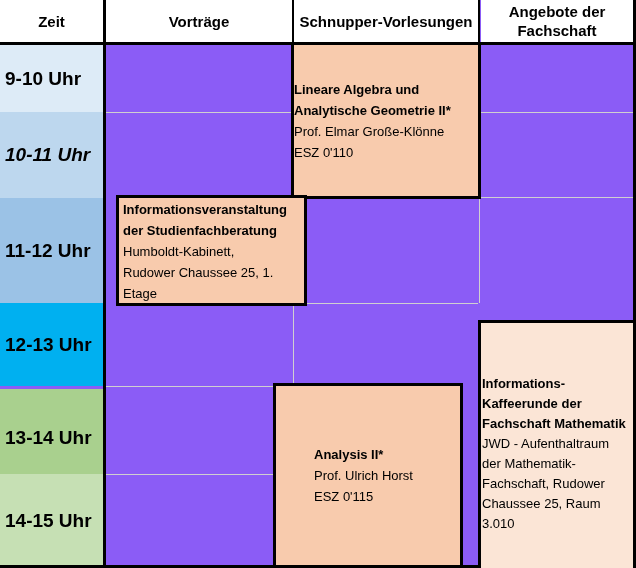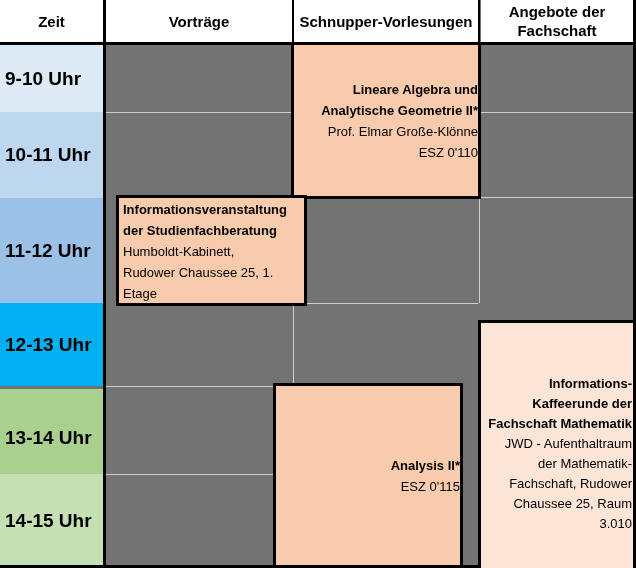--- a/index.html
+++ b/index.html
@@ -1,17 +1,17 @@
 <!DOCTYPE html>
 <html><head>
 <meta charset="utf-8">
 <style>
   html,body{margin:0;padding:0;background:#fff;}
   .wrap{
-    position:relative;width:636px;height:568px;background:#737373;
+    position:relative;width:636px;height:568px;background:#8b5cf6;
     font-family:"Liberation Sans",sans-serif;color:#000;overflow:hidden;
   }
   .abs{position:absolute;box-sizing:border-box;}
   
   .hcell{display:flex;align-items:center;justify-content:center;text-align:center;
          font-weight:bold;font-size:15px;line-height:19px;background:#fff;}
   .h-zeit{left:0;top:0;width:103px;height:42px;}
   .h-vortraege{left:106px;top:0;width:186px;height:42px;}
   .h-schnupper{left:294px;top:0;width:184px;height:42px;}
   .h-angebote{left:481px;top:0;width:152px;height:42px;padding:0 4px;}
@@ -30,28 +30,28 @@
   .gl-h2{left:481px;top:197px;width:152px;height:1px;}
   .gl-h3{left:294px;top:303px;width:184px;height:1px;}
   .gl-h4{left:106px;top:386px;width:187px;height:1px;}
   .gl-h5{left:106px;top:474px;width:187px;height:1px;}
   .gl-v1{left:293px;top:303px;width:1px;height:83px;}
   .gl-v2{left:479px;top:198px;width:1px;height:105px;}
   
   .tcell{left:0;width:103px;display:flex;align-items:center;
          font-weight:bold;font-size:19px;padding-left:5px;}
   .t1{top:45px;height:67px;}
-  .t2{top:112px;height:86px;}
+  .t2{top:112px;height:86px;font-style:italic;}
   .t3{top:198px;height:105px;}
   .t4{top:303px;height:83px;}
   .t5{top:389px;height:97px;}
   .t6{top:474px;height:94px;}
   
   .event{border:3px solid #000;font-size:13px;line-height:21px;}
-  .event.center{display:flex;flex-direction:column;justify-content:center;text-align:right;}
+  .event.center{display:flex;flex-direction:column;justify-content:center;text-align:left;}
   .b{font-weight:bold;}
   .ev-lineare{left:291px;top:42px;width:190px;height:157px;}
   .ev-info{left:116px;top:195px;width:191px;height:111px;padding:1px 2px 0 4px;}
   .ev-analysis{left:273px;top:383px;width:190px;height:185px;padding-left:38px;}
   .ev-fachschaft{left:478px;top:300px;width:158px;height:268px;line-height:20px;padding:0 1px;}
 </style>
 </head>
 <body>
 
 <div class="wrap">
@@ -114,20 +114,21 @@
   <div class="abs event ev-info" style="background-color: rgb(248, 203, 173);">
     <div class="b">Informationsveranstaltung</div>
     <div class="b">der Studienfachberatung</div>
     <div>Humboldt-Kabinett,</div>
     <div>Rudower Chaussee 25, 1.</div>
     <div>Etage</div>
   </div>
 
   <div class="abs event center ev-analysis" style="background-color: rgb(248, 203, 173);">
     <div class="b">Analysis II*</div>
+    <div>Prof. Ulrich Horst</div>
     <div>ESZ 0'115</div>
   </div>
 
   <div class="abs event center ev-fachschaft" style="background-color: rgb(251, 229, 214); margin-top: 20px;">
     <div class="b">Informations-</div>
     <div class="b">Kaffeerunde der</div>
     <div class="b">Fachschaft Mathematik</div>
     <div>JWD - Aufenthaltraum</div>
     <div>der Mathematik-</div>
     <div>Fachschaft, Rudower</div>

